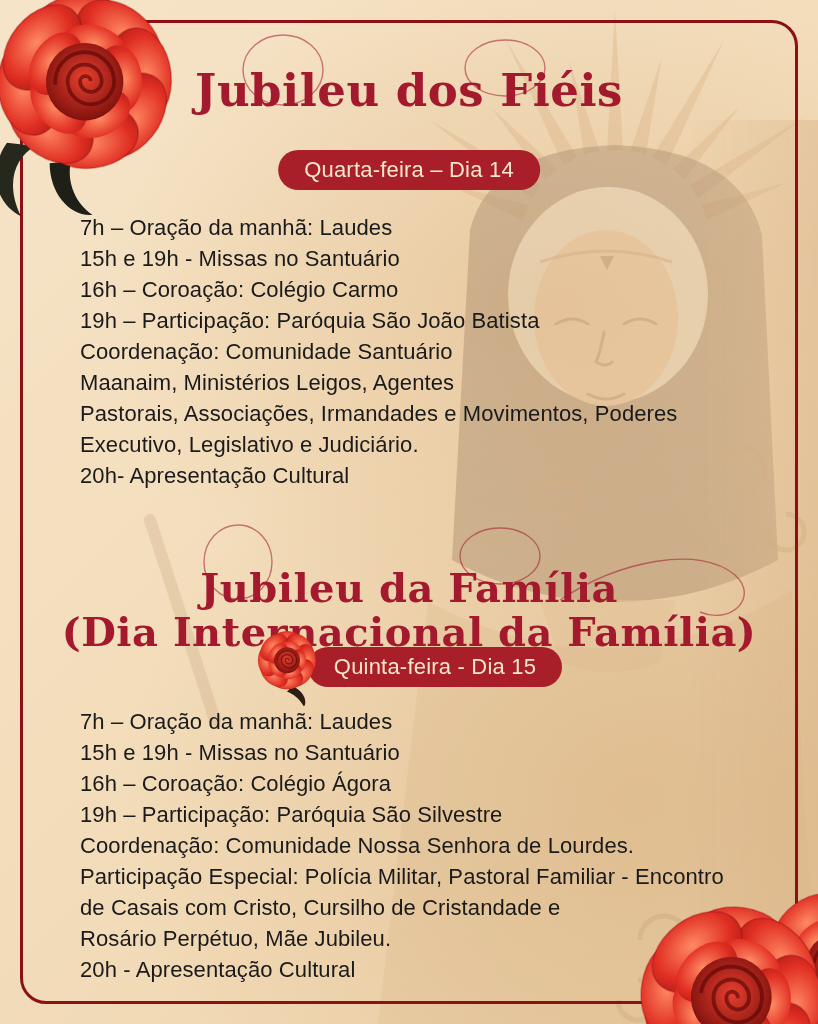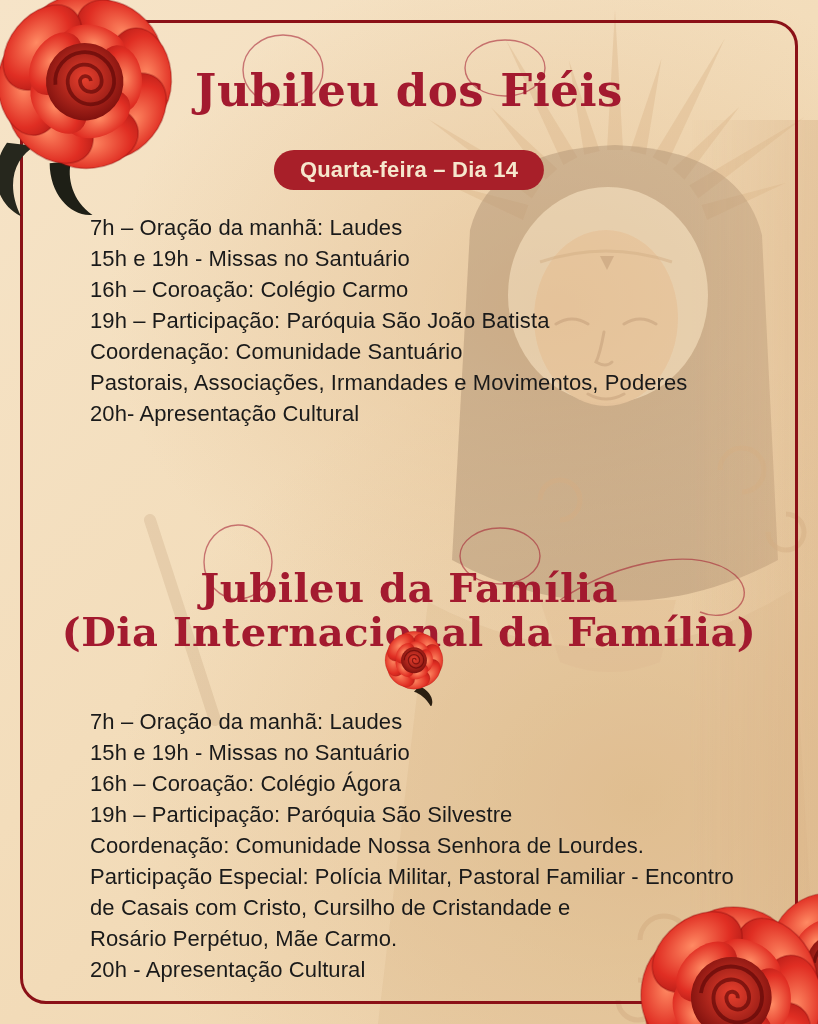--- a/index.html
+++ b/index.html
@@ -18,28 +18,28 @@
   .title{
     position:absolute;left:0;width:100%;text-align:center;
     color:var(--title-red,#A31A2F);
     font-family:"DejaVu Serif", serif;font-weight:700;letter-spacing:.5px;
   }
   .title-1{top:36px;font-size:45px;line-height:49px;}
   .title-2{top:533px;font-size:40px;line-height:44px;}
   .pill{
     background:var(--badge-background,#A81F29);
     color:var(--badge-text,#F6E7CD);
-    font-weight:700;font-size:22px;letter-spacing:.2px;
+    font-weight:400;font-size:22px;letter-spacing:.2px;
     padding:7px 26px;border-radius:24px;white-space:nowrap;
   }
   .badge-1{position:absolute;top:150px;left:50%;transform:translateX(-50%);}
   .badge-2-row{position:absolute;top:628px;left:0;width:100%;display:flex;justify-content:center;align-items:center;}
   .badge-2-row .badge-rose{width:62px;height:78px;margin-right:-10px;position:relative;z-index:2;}
   .schedule{
-    position:absolute;left:90px;right:38px;
+    position:absolute;left:80px;right:38px;
     color:var(--body-text,#1A1A1A);font-size:22px;line-height:31px;letter-spacing:.1px;
   }
   .schedule-1{top:212px;}
   .schedule-2{top:706px;}
   .line{white-space:nowrap;}
   .rose{position:absolute;z-index:5;}
   .rose-tl{left:-30px;top:-30px;width:232px;height:248px;transform:rotate(-6deg);}
   .rose-br{right:-38px;bottom:-46px;width:226px;height:196px;transform:rotate(8deg);}
 </style>
 </head>
@@ -145,45 +145,48 @@
     </h1>
 
     <div class="pill badge-1">Quarta-feira – Dia 14</div>
 
     <div class="schedule schedule-1">
       <div class="line fit">7h – Oração da manhã: Laudes</div>
       <div class="line fit">15h e 19h - Missas no Santuário</div>
       <div class="line fit">16h – Coroação: Colégio Carmo</div>
       <div class="line fit">19h – Participação: Paróquia São João Batista</div>
       <div class="line fit">Coordenação: Comunidade Santuário</div>
+      <div class="line fit">Maanaim, Ministérios Leigos, Agentes</div>
       <div class="line fit">Pastorais, Associações, Irmandades e Movimentos, Poderes</div>
+      <div class="line fit">Executivo, Legislativo e Judiciário.</div>
       <div class="line fit">20h- Apresentação Cultural</div>
     </div>
 
     <h2 class="title title-2">
       <span class="line">Jubileu da Família</span><br>
       <span class="line">(Dia Internacional da Família)</span>
     </h2>
 
     <div class="badge-2-row">
       <svg class="badge-rose" viewBox="0 0 120 150" aria-hidden="true">
         <path d="M70 112 C92 122 100 140 93 152 C84 136 72 127 60 123 Z" fill="#2A1F12"></path>
         <use href="#roseSym"></use>
       </svg>
+      <div class="pill">Quinta-feira - Dia 15</div>
     </div>
 
     <div class="schedule schedule-2">
       <div class="line fit">7h – Oração da manhã: Laudes</div>
       <div class="line fit">15h e 19h - Missas no Santuário</div>
       <div class="line fit">16h – Coroação: Colégio Ágora</div>
       <div class="line fit">19h – Participação: Paróquia São Silvestre</div>
       <div class="line fit">Coordenação: Comunidade Nossa Senhora de Lourdes.</div>
       <div class="line fit">Participação Especial: Polícia Militar, Pastoral Familiar - Encontro</div>
       <div class="line fit">de Casais com Cristo, Cursilho de Cristandade e</div>
-      <div class="line fit">Rosário Perpétuo, Mãe Carmo.</div>
+      <div class="line fit">Rosário Perpétuo, Mãe Jubileu.</div>
       <div class="line fit">20h - Apresentação Cultural</div>
     </div>
   </div>
 
   <svg class="rose rose-tl" viewBox="-10 -10 140 160" aria-hidden="true">
     <path d="M6 96 C-8 112 -6 134 10 144 C2 122 10 106 24 100 Z" fill="#26271D"></path>
     <path d="M32 112 C30 132 42 148 56 148 C44 138 42 122 46 112 Z" fill="#1E1F16"></path>
     <use href="#roseSym"></use>
   </svg>
 

